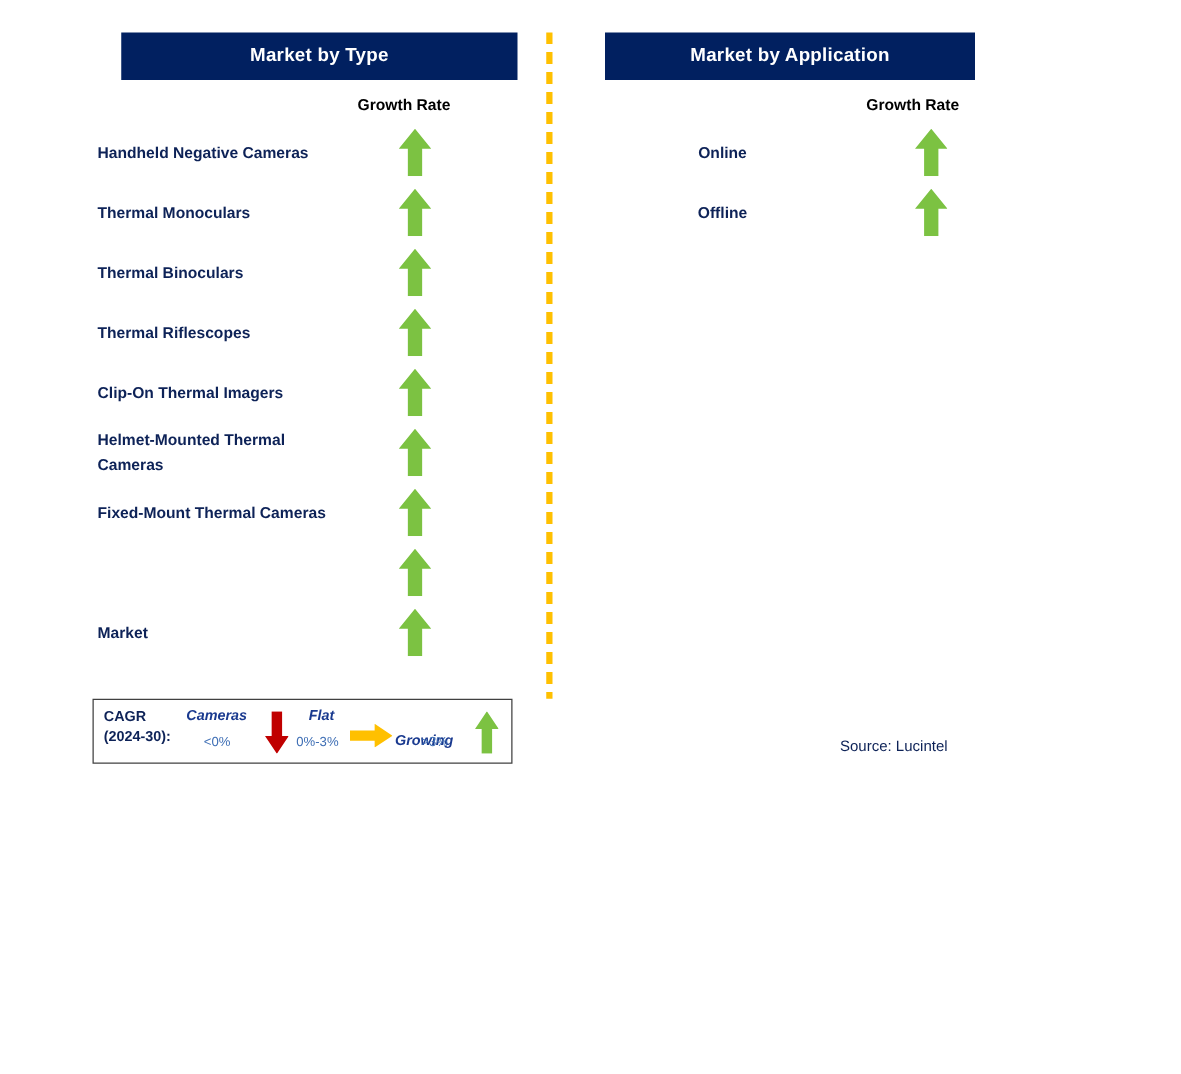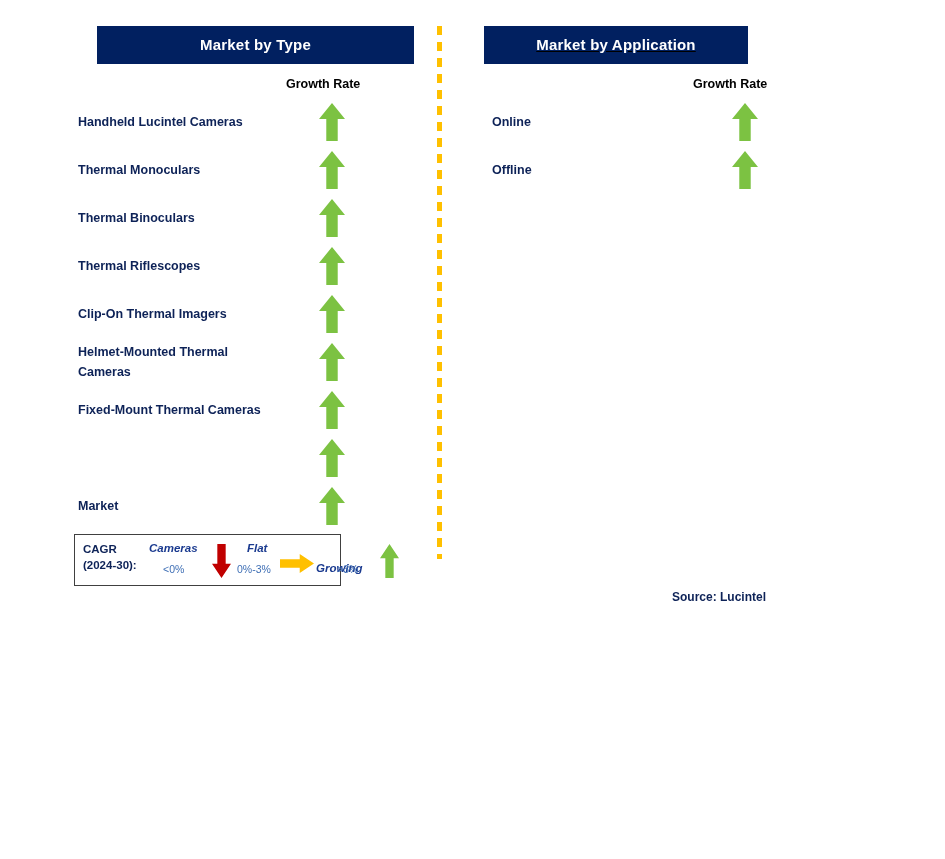--- a/index.html
+++ b/index.html
@@ -13,21 +13,21 @@
     position: relative;
     font-family: "Liberation Sans", sans-serif;
     overflow: hidden;
   }
 
   .panel {
     position: absolute;
     top: 26px;
   }
   #panel-type  { left: 74px;  width: 317px; padding-left: 23px; }
-  #panel-app   { left: 484px; width: 264px; text-decoration: underline; }
+  #panel-app   { left: 484px; width: 296px; }
 
   .panel-header {
     background: #012060;
     color: #ffffff;
     font-size: 15px;
     font-weight: bold;
     text-align: center;
     line-height: 38px;
     height: 38px;
     letter-spacing: .2px;
@@ -59,21 +59,21 @@
     position: absolute;
     left: 4px;
     top: 50%;
     transform: translateY(-50%);
     font-size: 12.5px;
     font-weight: bold;
     color: #0d2257;
     line-height: 20px;
     width: 190px;
   }
-  #panel-app .row-label { width: 150px; left: 8px; }
+  #panel-app .row-label { width: 150px; left: 19px; text-align: center; }
 
   .row-arrow {
     position: absolute;
     top: 50%;
     transform: translateY(-50%);
     width: 26px;
     height: 38px;
   }
   #panel-type .row-arrow { left: 245px; }
   #panel-app  .row-arrow { left: 248px; }
@@ -108,22 +108,22 @@
       to bottom,
       #ffc000 0px, #ffc000 9px,
       rgba(255,255,255,0) 9px, rgba(255,255,255,0) 16px
     );
   }
 
   
   #legend {
     position: absolute;
     left: 74px;
-    top: 534px;
-    width: 267px;
+    top: 559px;
+    width: 336px;
     height: 52px;
     border: 1.5px solid #404040;
     background: #ffffff;
     box-sizing: border-box;
   }
   .legend-cagr {
     position: absolute;
     left: 8px;
     top: 6px;
     font-size: 11.5px;
@@ -165,35 +165,35 @@
 
   #leg-grow-word  { left: 241px; top: 7px; margin-top: 20px;  }
   #leg-grow-range { left: 262px; top: 28px; }
   #leg-grow-arrow { left: 305px; top: 9px;  }
 
   #source-note {
     position: absolute;
     left: 672px;
     top: 590px;
     font-size: 12px;
-    font-weight: bold;
+    font-weight: normal;
     color: #0d2257;
     white-space: nowrap;
   }
 </style>
 </head>
 <body>
 
 <div class="panel" id="panel-type">
   <div class="panel-header">Market by Type</div>
   <div class="growth-rate-label">Growth Rate</div>
   <div class="rows">
 
     <div class="row">
-      <div class="row-label">Handheld Lucintel Cameras</div>
+      <div class="row-label">Handheld Negative Cameras</div>
       <div class="row-arrow">
           <div class="arrow-up-shape"></div>
         </div>
     </div>
 
     <div class="row">
       <div class="row-label">Thermal Monoculars</div>
       <div class="row-arrow">
           <div class="arrow-up-shape"></div>
         </div>

